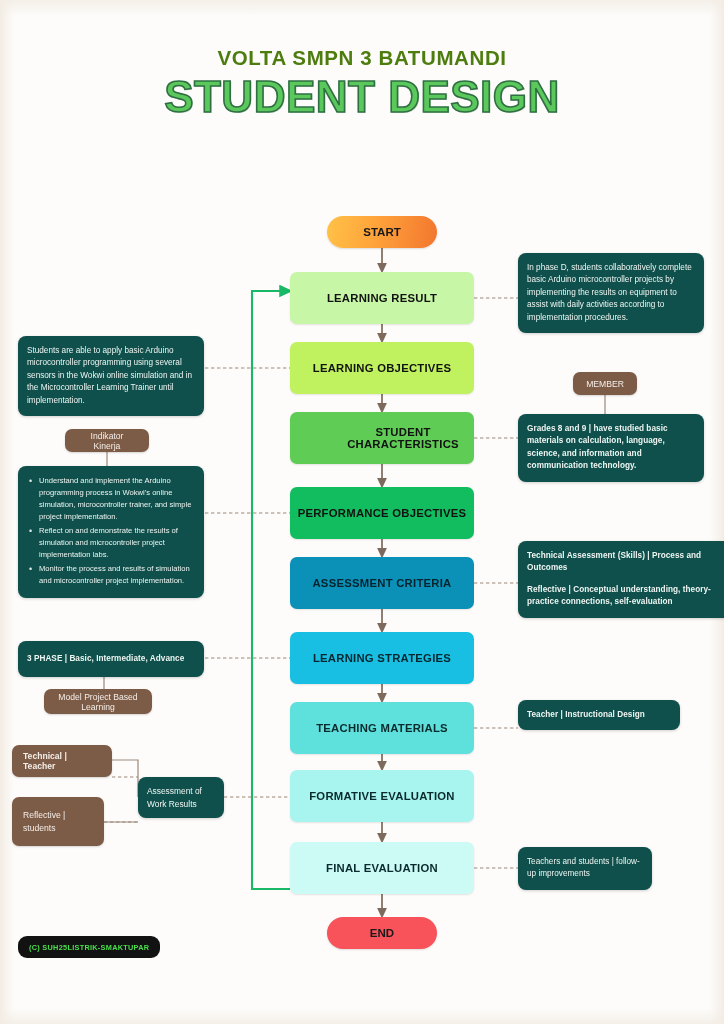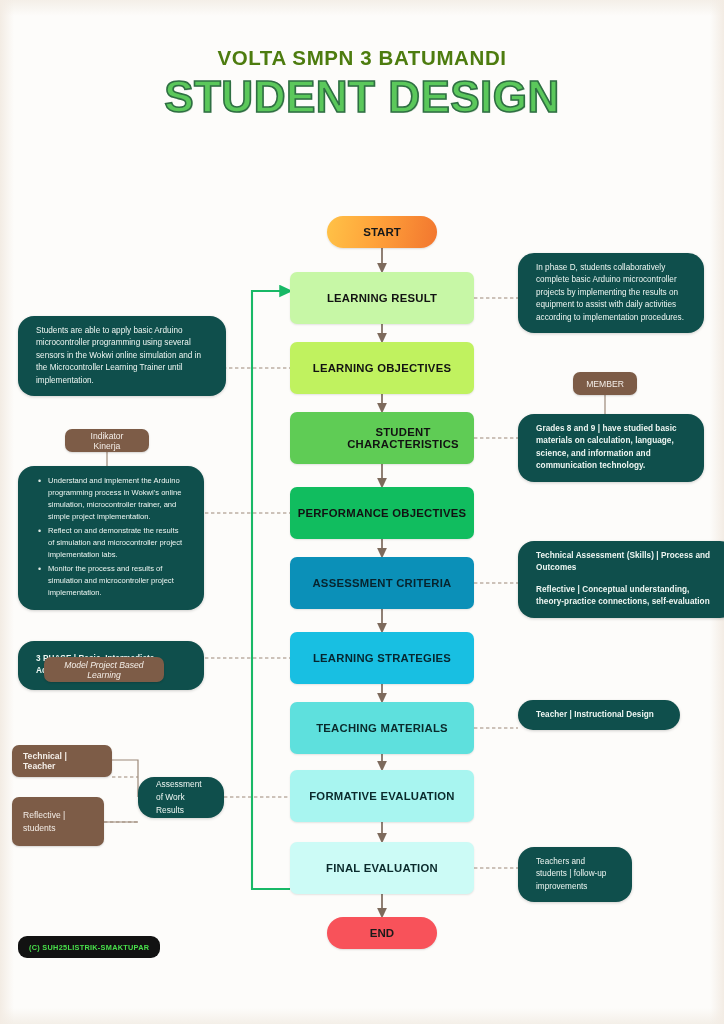--- a/index.html
+++ b/index.html
@@ -68,25 +68,25 @@
   #n5 { top: 557px; background: #0b90b8; color: #07242e; }
   #n6 { top: 632px; background: #18bfe2; color: #062630; }
   #n7 { top: 702px; background: #5ee0dd; color: #0a2a2c; }
   #n8 { top: 770px; background: #a8f5f0; color: #0a2a2c; }
   #n9 { top: 842px; background: #ccfbf6; color: #0a2a2c; }
 
   
   .note {
     position: absolute;
     background: #0f4f4c;
-    border-radius: 16px;
+    border-radius: 8px;
     color: #eef6f2;
     font-size: 8.2px;
     line-height: 1.52;
-    padding: 9px 18px;
+    padding: 9px 9px;
     box-shadow: 0 1px 3px rgba(0,0,0,.18);
   }
   .note.bold { font-weight: 700; letter-spacing: .05px; }
   .note p + p { margin-top: 9px; }
   .note ul { list-style: none; }
   .note li {
     position: relative; padding-left: 12px; margin-bottom: 2px;
     font-size: 7.6px; line-height: 1.58;
   }
   .note li::before {
@@ -205,43 +205,43 @@
 
     <div class="note bold" style="left:518px; top:541px; width:218px;">
       <p>Technical Assessment (Skills) | Process and Outcomes</p>
       <p>Reflective | Conceptual understanding, theory-practice connections, self-evaluation</p>
     </div>
 
     <div class="note bold" style="left:518px; top:700px; width:162px;">
       <p>Teacher | Instructional Design</p>
     </div>
 
-    <div class="note" style="left:518px; top:847px; width:114px;">
+    <div class="note" style="left:518px; top:847px; width:134px;">
       <p>Teachers and students | follow-up improvements</p>
     </div>
 
-    <div class="note" style="left:18px; top:316px; width:208px;">
+    <div class="note" style="left:18px; top:336px; width:186px;">
       <p>Students are able to apply basic Arduino microcontroller programming using several sensors in the Wokwi online simulation and in the Microcontroller Learning Trainer until implementation.</p>
     </div>
 
     <div class="chip ctr" style="left:65px; top:429px; width:84px; height:23px;">Indikator Kinerja</div>
 
     <div class="note" style="left:18px; top:466px; width:186px;">
       <ul>
         <li>Understand and implement the Arduino programming process in Wokwi's online simulation, microcontroller trainer, and simple project implementation.</li>
         <li>Reflect on and demonstrate the results of simulation and microcontroller project implementation labs.</li>
         <li>Monitor the process and results of simulation and microcontroller project implementation.</li>
       </ul>
     </div>
 
     <div class="note bold" style="left:18px; top:641px; width:186px; padding-top:12px; padding-bottom:12px;">
       <p><b>3 PHASE</b><span> | Basic, Intermediate, Advance</span></p>
     </div>
 
-    <div class="chip ctr" style="left:44px; top:657px; width:120px; height:25px;font-style:italic;">Model Project Based Learning</div>
+    <div class="chip ctr" style="left:44px; top:689px; width:108px; height:25px;">Model Project Based Learning</div>
 
     <div class="chip" style="left:12px; top:745px; width:100px; height:32px;font-weight:bold;">Technical |  Teacher</div>
 
     <div class="chip" style="left:12px; top:797px; width:92px; height:49px; line-height:1.45;">Reflective | students</div>
 
     <div class="note" style="left:138px; top:777px; width:86px; height:41px; display:flex; align-items:center; font-size:8.4px;">
       <span>Assessment of Work Results</span>
     </div>
 
     <div id="credit">(C) SUH25LISTRIK-SMAKTUPAR</div>

